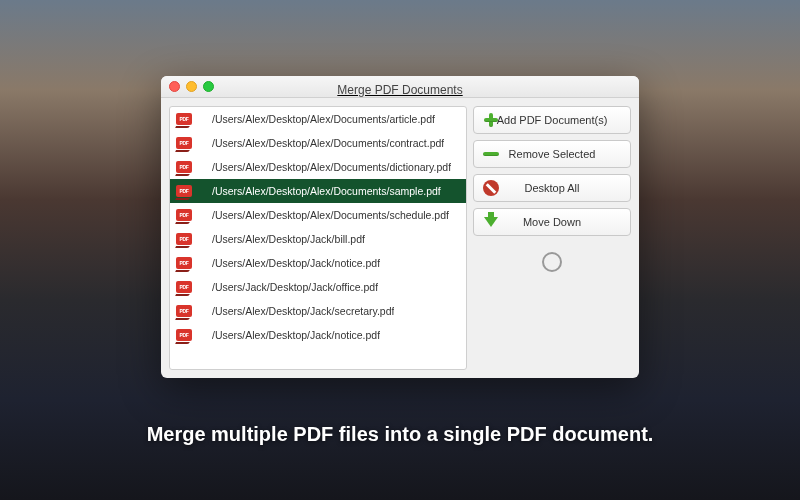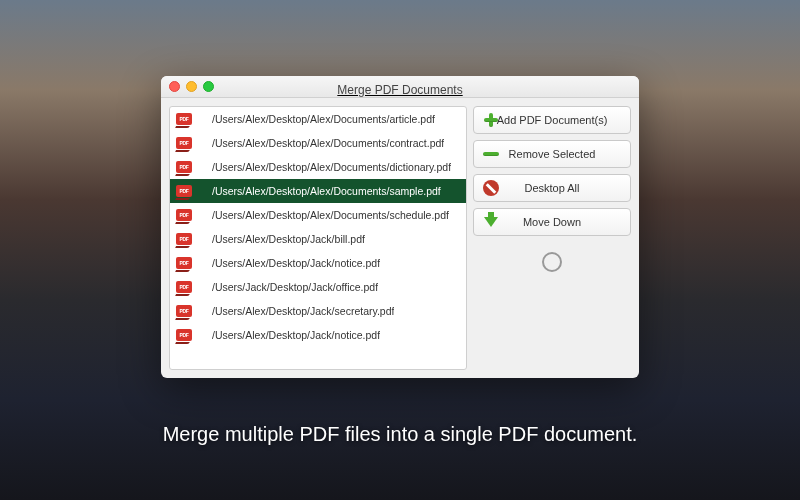--- a/index.html
+++ b/index.html
@@ -99,21 +99,21 @@
     .icon-forbid { width:16px; height:16px; border-radius:50%; background:#c0392b; position:relative; }
     .icon-forbid::before { content:""; position:absolute; width:12px; height:3px; background:#fff; top:6.5px; left:2px; transform: rotate(45deg); }
     .icon-arrow { width:0; height:0; border-left:7px solid transparent; border-right:7px solid transparent; position:relative; }
     .icon-arrow.up { border-bottom:10px solid #4caf2f; }
     .icon-arrow.up::after { content:""; position:absolute; left:-3px; top:10px; width:6px; height:5px; background:#4caf2f; }
     .icon-arrow.down { border-top:10px solid #4caf2f; }
     .icon-arrow.down::after { content:""; position:absolute; left:-3px; top:-15px; width:6px; height:5px; background:#4caf2f; }
     .icon-doc { width:14px; height:16px; border:2px solid #2e6be6; border-radius:2px; background:#fff; }
     .caption {
       position: absolute; bottom: 54px; width: 100%; text-align: center;
-      color: #fff; font-size: 20px; font-weight: 400;
+      color: #fff; font-size: 20px; font-weight: 700;
       text-shadow: 0 1px 4px rgba(0,0,0,0.6);
     }
     .path-text { overflow: hidden; text-overflow: ellipsis; white-space: nowrap; }
   </style>
 </head>
 <body>
 
 <div class="desktop">
 
   <div class="window">

